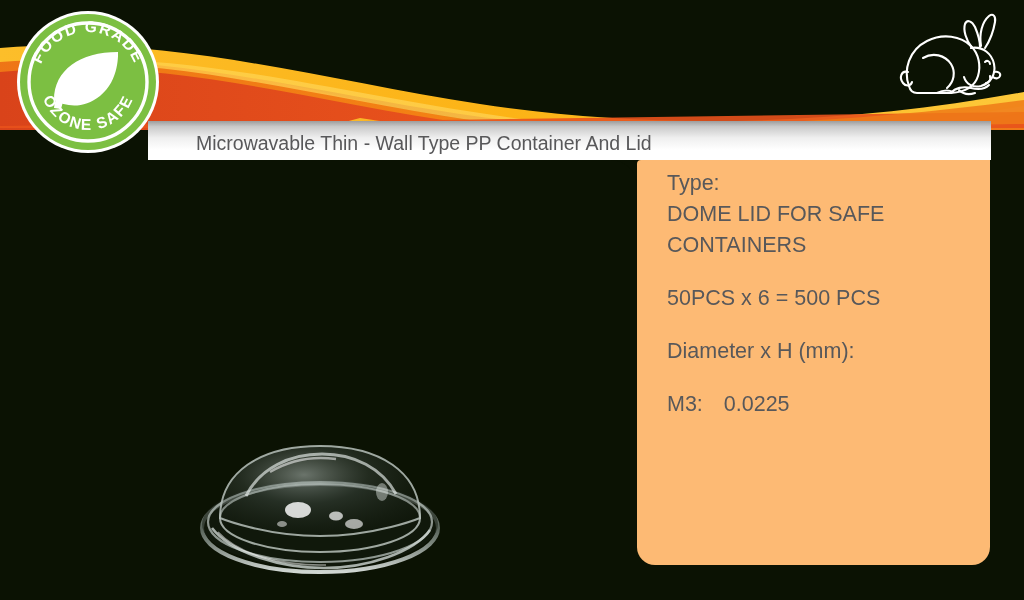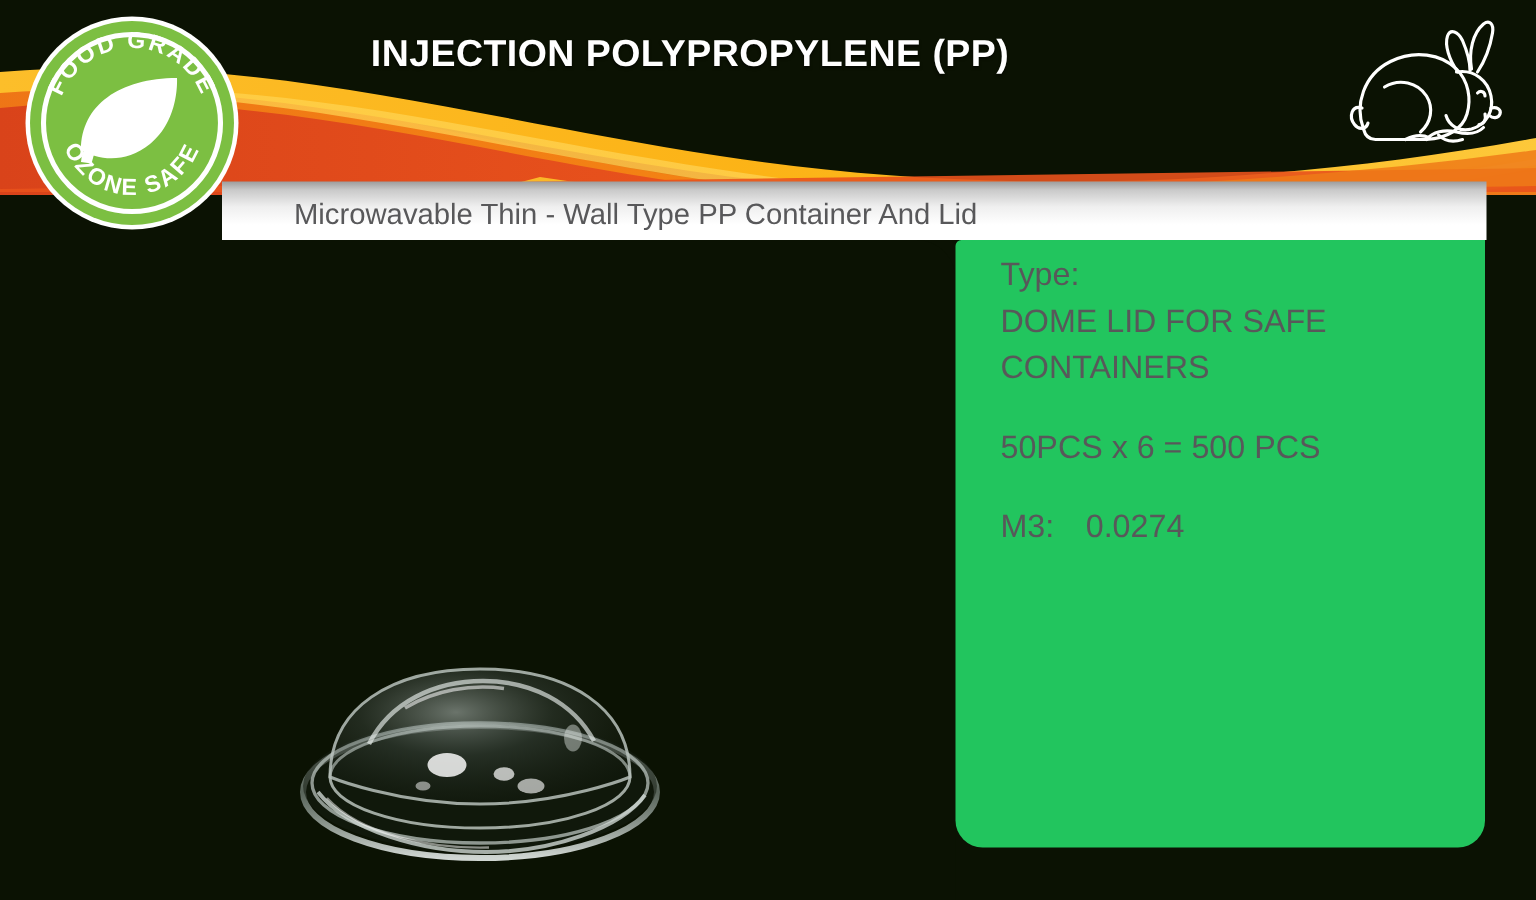--- a/index.html
+++ b/index.html
@@ -47,21 +47,21 @@
     background:#0b1203;border-top-right-radius:26px;
   }
   .product-photo{
     position:absolute;left:186px;top:272px;width:268px;height:152px;
   }
   .product-photo svg{display:block;width:268px;height:152px;}
 
   
   .spec-panel{
     position:absolute;left:637px;top:160px;width:353px;height:405px;
-    background:#22c55e;
+    background:#fdba74;
     border-bottom-left-radius:18px;border-bottom-right-radius:18px;
     border-top-left-radius:4px;
   }
   .spec-inner{position:absolute;left:30px;top:8px;width:310px;}
   .spec-group{margin-bottom:22px;}
   .spec-group:last-child{margin-bottom:0;}
   .spec-label,.spec-value{
     color:#58585a;font-size:21.5px;line-height:31px;white-space:nowrap;
   }
   .spec-value.wrap{white-space:normal;}
@@ -107,21 +107,20 @@
 
       <path d="M360,118 C520,142 700,146 880,122 C940,114 990,104 1024,96 L1024,112 C960,124 880,136 780,142 C600,152 440,140 330,126 Z" fill="url(#gAmber)" opacity="0.95"></path>
 
       <path d="M40,60 C200,52 330,92 500,116 C680,142 860,134 1024,106 L1024,110 C860,140 660,148 470,120 C310,96 180,58 40,64 Z" fill="url(#gLight)" opacity="0.8"></path>
 
       <path d="M0,126 L1024,112 L1024,128 L0,128 Z" fill="#e8521c" opacity="0.9"></path>
 
       <path d="M560,128 C720,128 880,120 1024,100 L1024,124 L560,130 Z" fill="#ef7a18" opacity="0.85"></path>
     </svg>
 
-    <div class="title">INJECTION POLYPROPYLENE (PP)</div>
 
     <div class="badge">
       <svg viewBox="0 0 148 148">
         <defs>
           <path id="arcTop" d="M 24,74 A 50,50 0 0 1 124,74"></path>
           <path id="arcBot" d="M 26,74 A 48,48 0 0 0 122,74"></path>
         </defs>
         <circle cx="74" cy="74" r="71" fill="#ffffff"></circle>
         <circle cx="74" cy="74" r="68" fill="#7cbf42"></circle>
         <circle cx="74" cy="74" r="59" fill="none" stroke="#ffffff" stroke-width="3.4"></circle>
@@ -220,26 +219,27 @@
       <div class="spec-group">
         <div class="spec-label">Type:</div>
         <div class="spec-value wrap">DOME LID FOR SAFE CONTAINERS</div>
       </div>
 
       <div class="spec-group">
         <div class="spec-value">50PCS x 6 = 500 PCS</div>
       </div>
 
       <div class="spec-group">
+        <div class="spec-label">Diameter x H (mm):</div>
       </div>
 
       <div class="spec-group m3">
         <div class="m3-row">
           <span>M3:</span>
           <span class="gap"></span>
-          <span>0.0274</span>
+          <span>0.0225</span>
         </div>
       </div>
 
     </div>
   </div>
 
 </div>
 
 </body></html>

